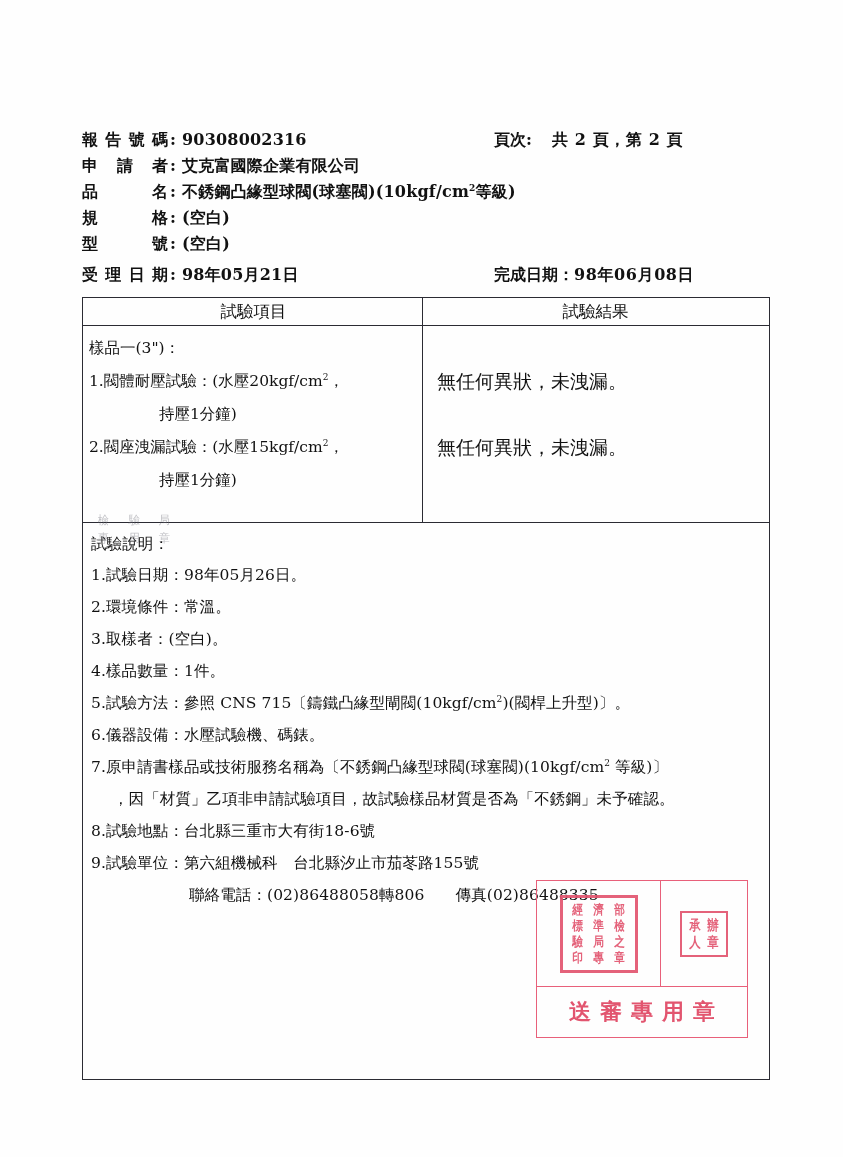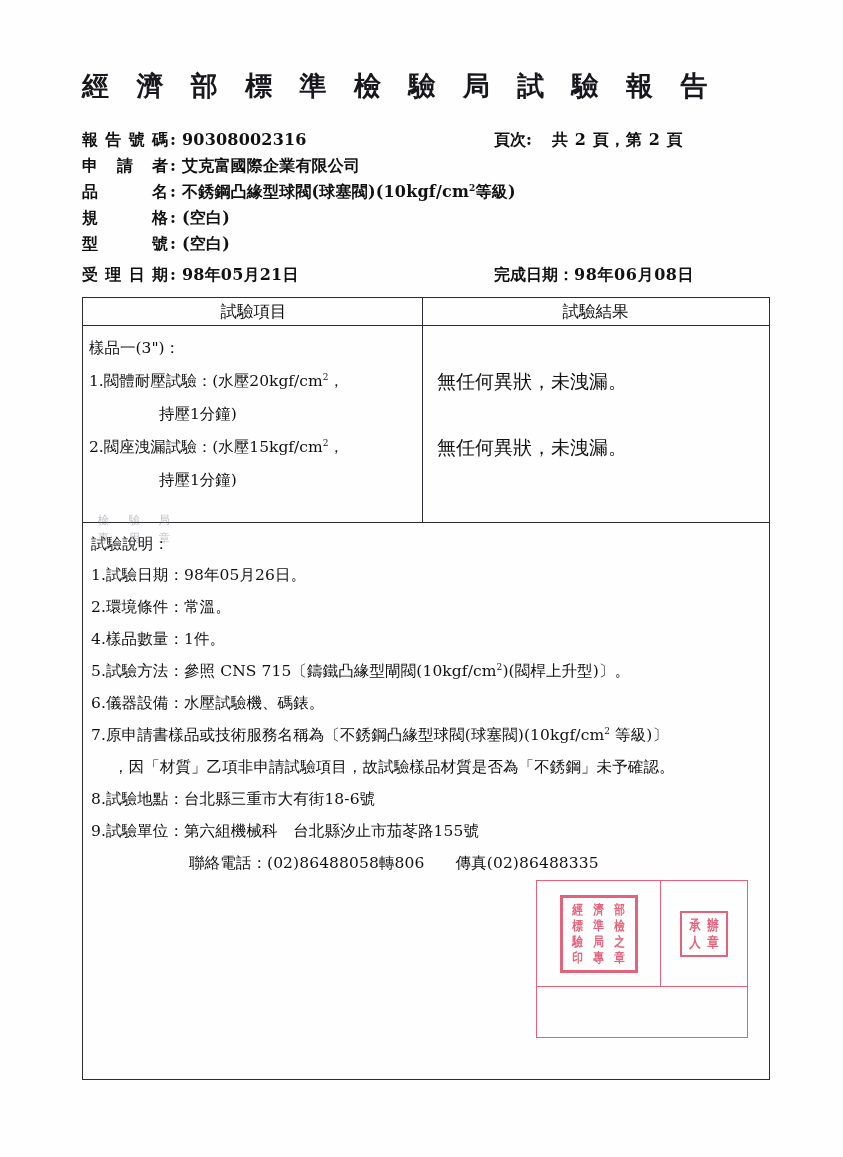--- a/index.html
+++ b/index.html
@@ -277,21 +277,20 @@
     align-items: center;
     justify-content: center;
     transform: scaleX(0.8) scaleY(0.85);
   }
 </style>
 </head>
 <body>
 
 <div id="page">
 
-  <div class="doc-title">經 濟 部 標 準 檢 驗 局 試 驗 報 告</div>
 
   <div class="meta">
 
     <div class="meta-row">
       <span class="meta-label spread">報告號碼</span>
       <span class="meta-colon">:</span>
       <span class="meta-value">90308002316</span>
       <span class="meta-right-label">頁次:</span>
       <span class="meta-right-value">共 2 頁，第 2 頁</span>
     </div>
@@ -360,20 +359,21 @@
         <div class="res-ln">無任何異狀，未洩漏。</div>
       </div>
     </div>
 
     <div class="seg last notes-seg">
       <div class="notes">
         <div class="note-ln head">試驗說明：</div>
 
         <div class="note-ln">1.試驗日期：98年05月26日。</div>
         <div class="note-ln">2.環境條件：常溫。</div>
+        <div class="note-ln">3.取樣者：(空白)。</div>
         <div class="note-ln">4.樣品數量：1件。</div>
 
         <div class="note-ln"><span>5.試驗方法：參照 CNS 715〔鑄鐵凸緣型閘閥(10kgf/cm</span><sup class="sq">2</sup><span>)(閥桿上升型)〕。</span></div>
 
         <div class="note-ln">6.儀器設備：水壓試驗機、碼錶。</div>
 
         <div class="note-ln"><span>7.原申請書樣品或技術服務名稱為〔不銹鋼凸緣型球閥(球塞閥)(10kgf/cm</span><sup class="sq">2</sup><span> 等級)〕</span></div>
 
         <div class="note-ln i1">，因「材質」乙項非申請試驗項目，故試驗樣品材質是否為「不銹鋼」未予確認。</div>
         <div class="note-ln">8.試驗地點：台北縣三重市大有街18-6號</div>
@@ -419,15 +419,16 @@
         <div class="seal-small">
           <div class="seal-grid">
             <span class="seal-glyph">承</span>
             <span class="seal-glyph">辦</span>
             <span class="seal-glyph">人</span>
             <span class="seal-glyph">章</span>
           </div>
         </div>
       </div>
     </div>
+    <div class="stamp-bottom">送審專用章</div>
   </div>
 
 </div>
 
 </body></html>

